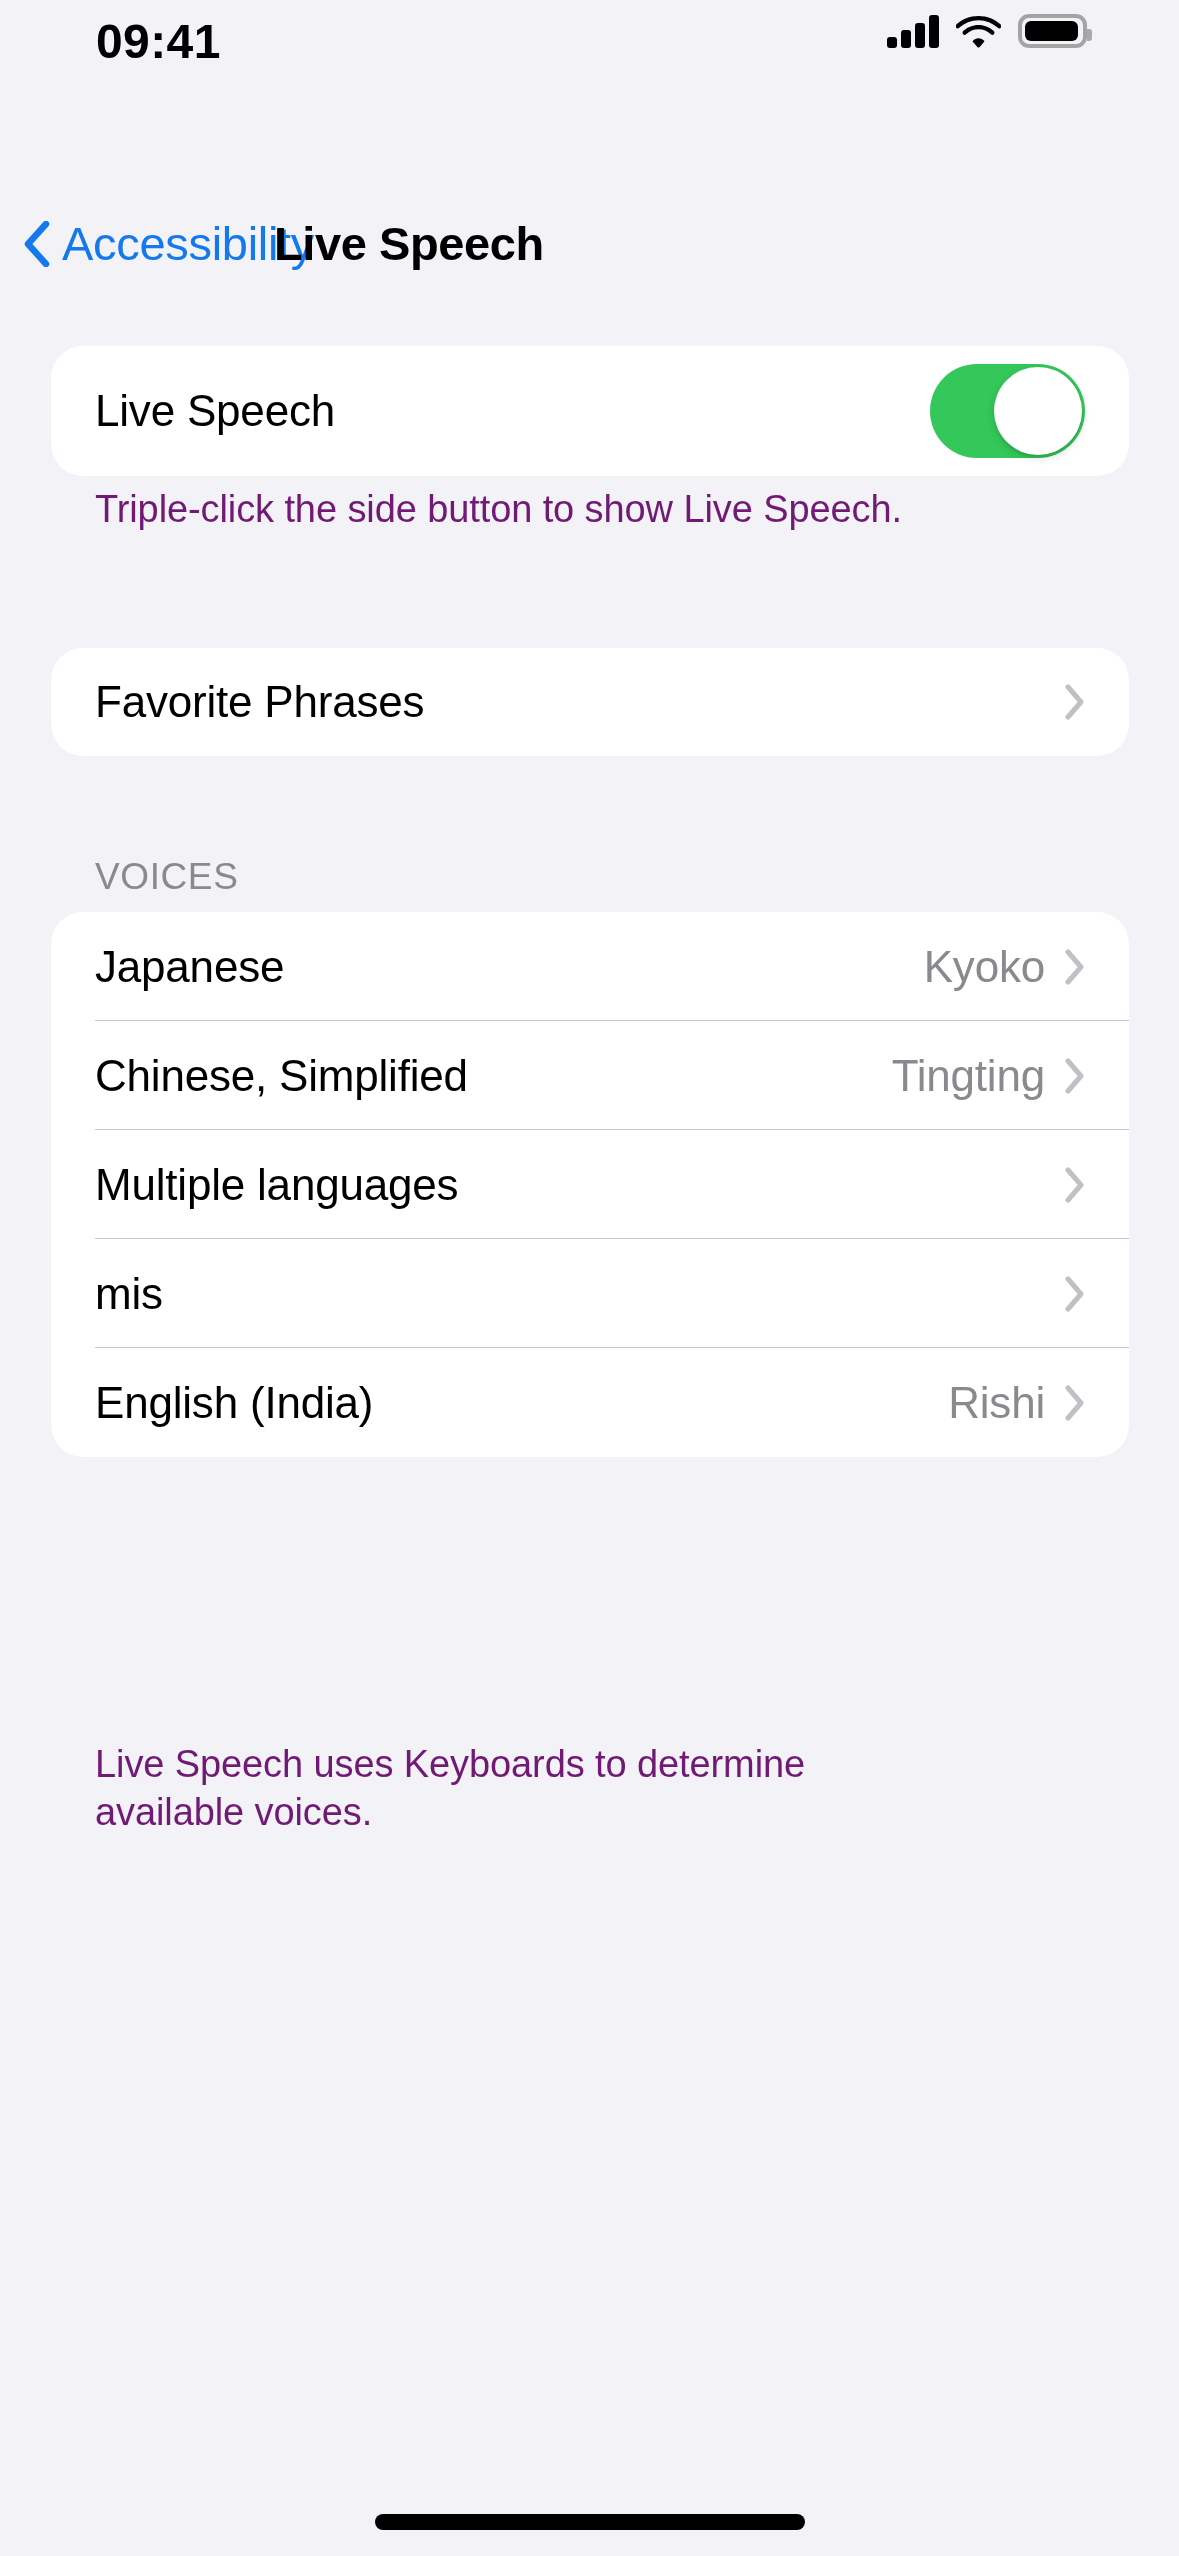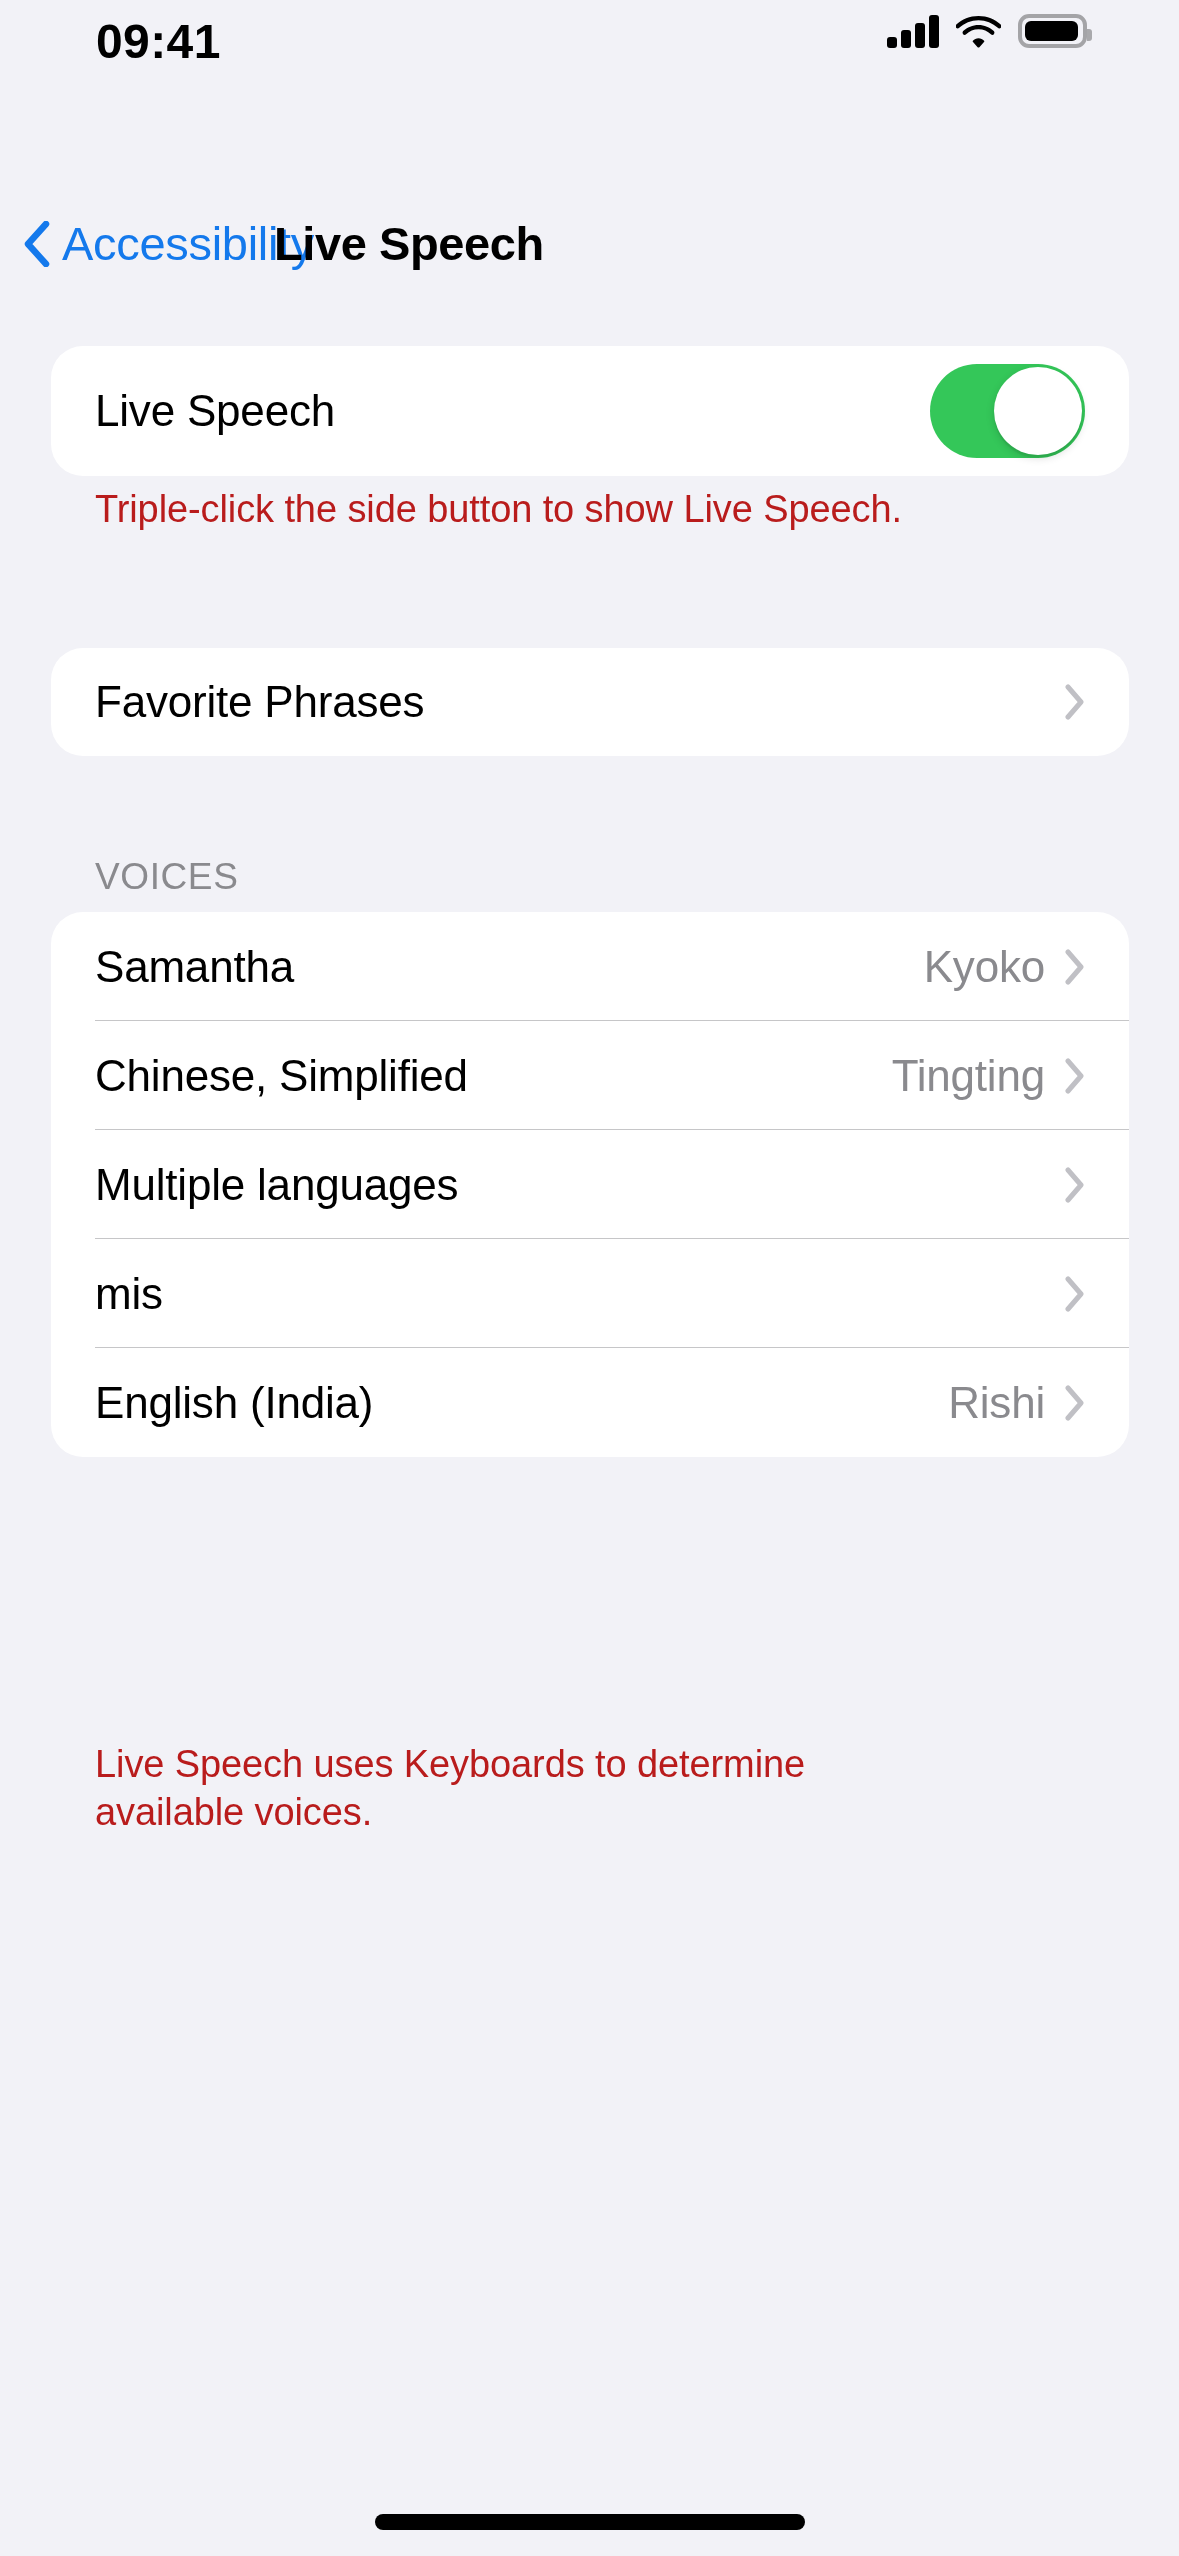--- a/index.html
+++ b/index.html
@@ -175,21 +175,21 @@
     height: 1.5px;
     background: #C6C6C8;
   }
 
   .footer-text {
     position: absolute;
     left: 95px;
     width: 720px;
     font-size: 38px;
     line-height: 48px;
-    color: #b91c1c;
+    color: #701a75;
     letter-spacing: -0.1px;
   }
   .section-header {
     position: absolute;
     left: 95px;
     font-size: 37px;
     color: #8A8A8E;
     letter-spacing: 0.6px;
     text-align: right;
   }
@@ -289,21 +289,21 @@
       </span>
     </div>
   </div>
 
   <div class="section-header" style="top:856px;">VOICES</div>
 
   <div class="card" style="top:912px;">
 
 
     <div class="row">
-      <span class="row-label">Samantha</span>
+      <span class="row-label">Japanese</span>
       <span class="row-right">
         <span class="row-value">Kyoko</span>
         <span>
           <svg class="chevron-right" viewBox="0 0 20 36" xmlns="http://www.w3.org/2000/svg">
             <polyline points="3,3 16,18 3,33" fill="none" stroke="#C0C0C5" stroke-width="5" stroke-linecap="round" stroke-linejoin="round"></polyline>
           </svg>
         </span>
       </span>
       <span class="separator"></span>
     </div>

